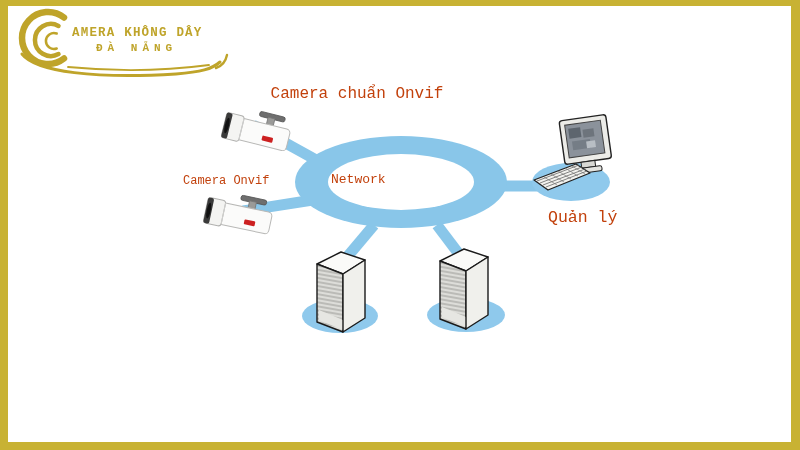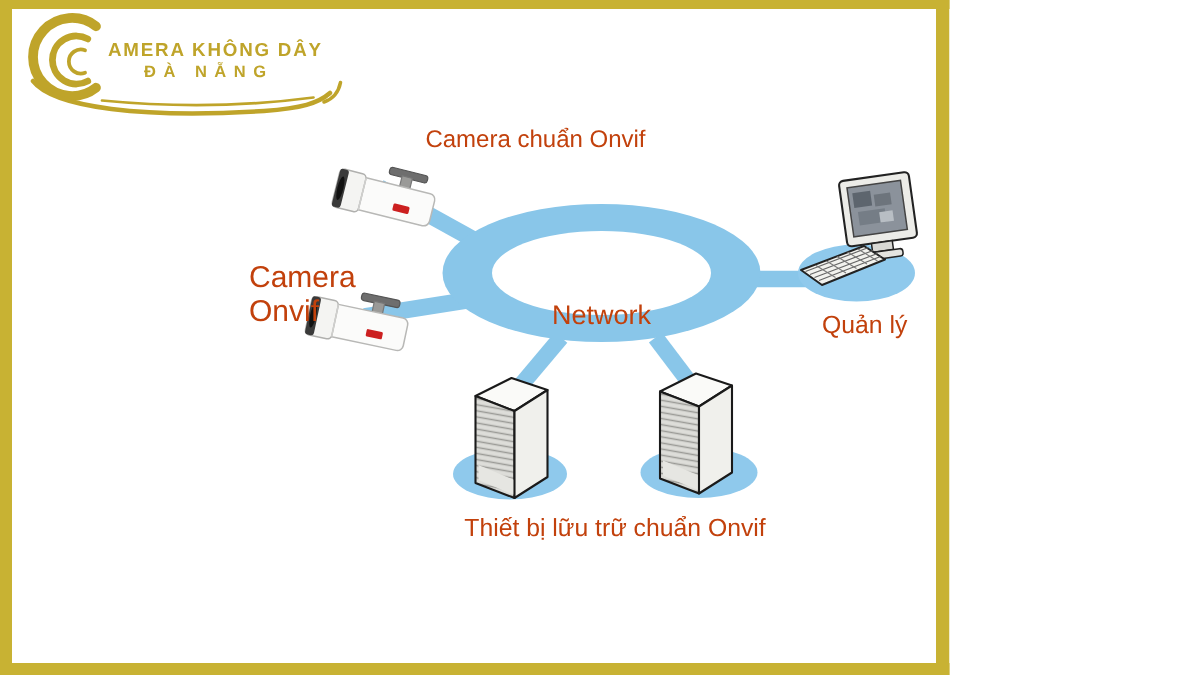--- a/index.html
+++ b/index.html
@@ -1,33 +1,33 @@
 <!DOCTYPE html>
 <html><head>
 <meta charset="utf-8">
 <style>
   html,body { margin:0; padding:0; background:#fff; }
   .page {
-    position:relative; width:633px; height:450px; background:#ffffff;
+    position:relative; width:800px; height:450px; background:#ffffff;
     overflow:hidden;
-    font-family:Liberation Sans, sans-serif;
+    font-family:Liberation Mono, monospace;
   }
   
   .frame { position:absolute; background:#C8B233; }
   .frame.top    { left:0; top:0; width:800px; height:6px; }
   .frame.bottom { left:0; bottom:0; width:800px; height:8px; }
   .frame.left   { left:0; top:0; width:8px; height:450px; }
   .frame.right  { right:0; top:0; width:9px; height:450px; }
 
   .diagram-svg { position:absolute; left:0; top:0; }
 
   .lbl { position:absolute; color:#c2410c; }
   .lbl-camera-top   { left:262px; top:85px;  width:190px; text-align:center; font-size:16px; }
-  .lbl-camera-left  { left:166px; top:174px; width:110px; font-size:20px; }
-  .lbl-network      { left:331px; top:172px; width:140px; text-align:center; font-size:18px;margin-top:28px; }
+  .lbl-camera-left  { left:183px; top:174px; width:110px; font-size:12px; }
+  .lbl-network      { left:331px; top:172px; width:140px; text-align:left; font-size:13px; }
   .lbl-manager      { left:548px; top:206px; font-size:16.5px; line-height:23px; }
   .lbl-storage      { left:285px; top:343px; width:250px; text-align:center; font-size:16.5px; }
 
   
   .logo { position:absolute; left:6px; top:4px; width:240px; height:76px; }
   .logo-svg { position:absolute; left:0; top:0; }
   .logo-line1 { position:absolute; left:66px; top:22px; font-size:12.5px; font-weight:bold;
                 letter-spacing:1.2px; color:#BFA42A; white-space:nowrap; }
   .logo-line2 { position:absolute; left:90px; top:38px; font-size:11px; font-weight:bold;
                 letter-spacing:5px; color:#BFA42A; white-space:nowrap; }
@@ -134,15 +134,14 @@
       <rect x="6" y="1" width="11" height="5" rx="1" fill="#cc2020"></rect>
     </g>
   </svg>
 
   <div class="lbl lbl-camera-top">Camera chuẩn Onvif</div>
   <div class="lbl lbl-camera-left">Camera Onvif</div>
   <div class="lbl lbl-network">Network</div>
   <div class="lbl lbl-manager">
     <div>Quản lý</div>
   </div>
-  <div class="lbl lbl-storage">Thiết bị lữu trữ chuẩn Onvif</div>
 
 </div>
 
 </body></html>

